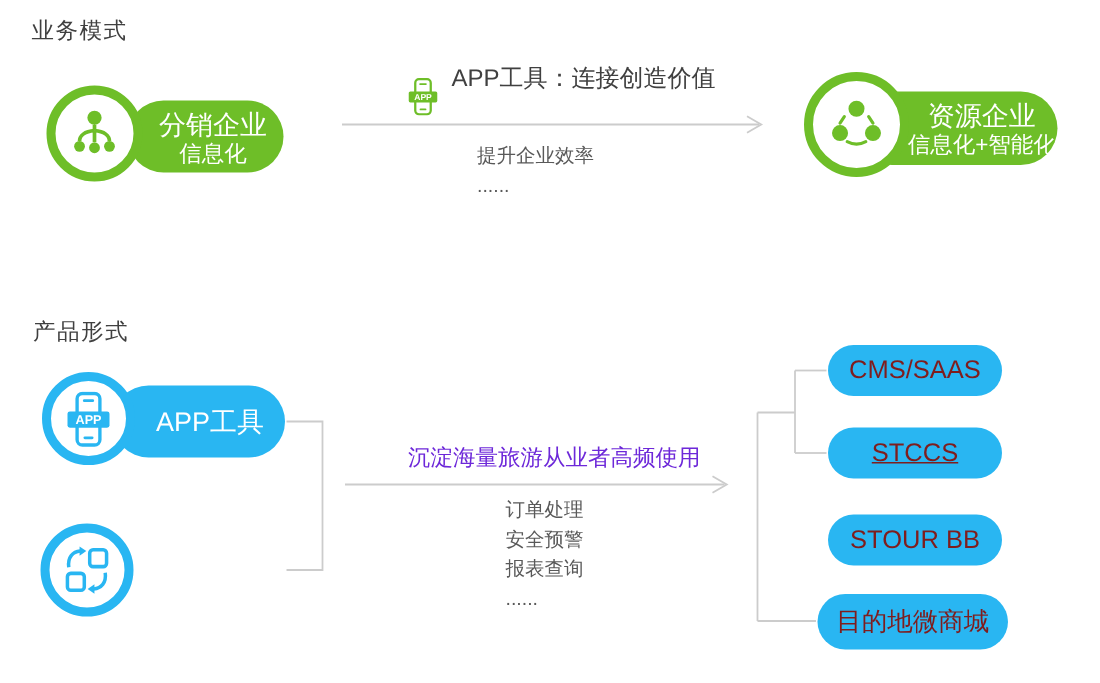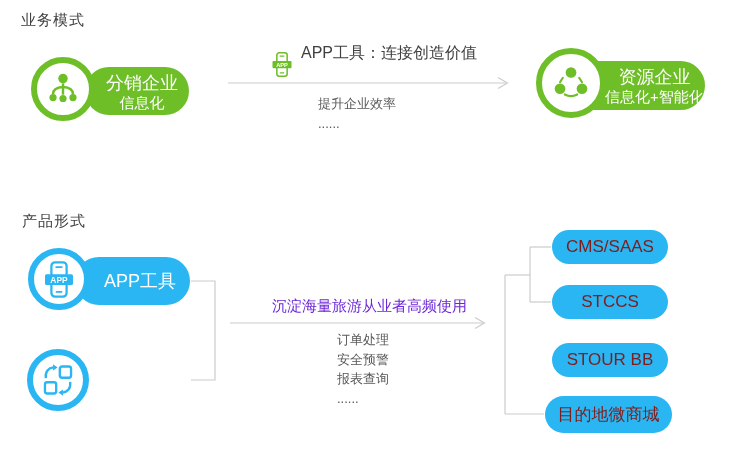--- a/index.html
+++ b/index.html
@@ -151,17 +151,17 @@
 
   <div class="flow-head2" style="left:272px; top:297px;">沉淀海量旅游从业者高频使用</div>
   <div class="flow-points" style="left:337px; top:330px;">
     <div>订单处理</div>
     <div>安全预警</div>
     <div>报表查询</div>
     <div>......</div>
   </div>
 
   <div class="product-pill" style="left:552px; top:230px; width:116px; height:34px;">CMS/SAAS</div>
-  <div class="product-pill" style="left:552px; top:285px; width:116px; height:34px;">STCCS</div>
+  <div class="product-pill" style="left:552px; top:285px; width:116px; height:34px;text-decoration:underline;">STCCS</div>
   <div class="product-pill" style="left:552px; top:343px; width:116px; height:34px;">STOUR BB</div>
   <div class="product-pill" style="left:545px; top:396px; width:127px; height:37px;">目的地微商城</div>
 
 </div>
 
 </body></html>

